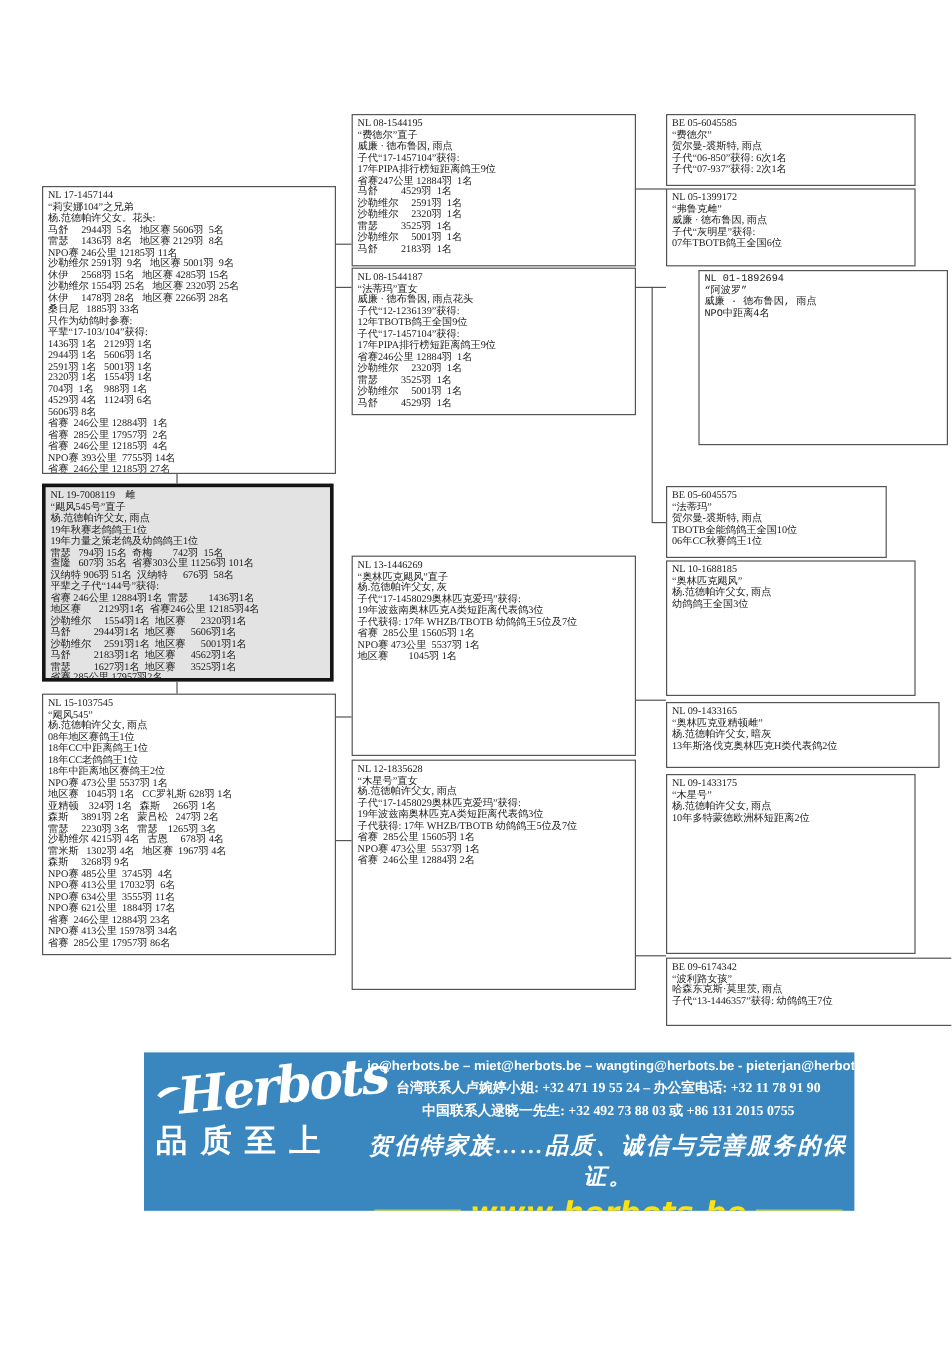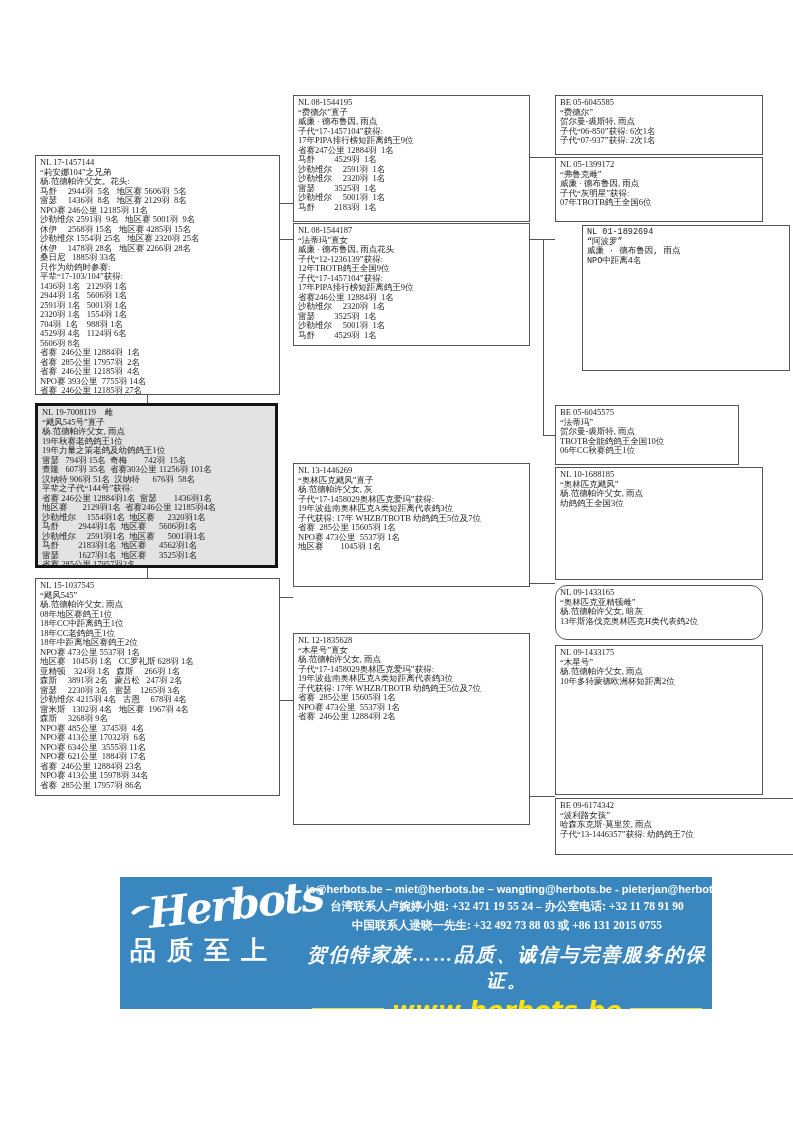--- a/index.html
+++ b/index.html
@@ -143,21 +143,21 @@
         <div class="ln">子代“17-1457104”获得:</div>
         <div class="ln">17年PIPA排行榜短距离鸽王9位</div>
         <div class="ln">省赛246公里 12884羽  1名</div>
         <div class="ln">沙勒维尔     2320羽  1名</div>
         <div class="ln">雷瑟         3525羽  1名</div>
         <div class="ln">沙勒维尔     5001羽  1名</div>
         <div class="ln">马舒         4529羽  1名</div>
       </div>
   </div>
 
-  <div class="box" style="left:293px;top:463px;width:237px;height:124px;">
+  <div class="box" style="left:293px;top:463px;width:237px;height:167px;">
     <div>
         <div class="ln">NL 13-1446269</div>
         <div class="ln">“奥林匹克飓风”直子</div>
         <div class="ln">杨.范德帕许父女, 灰</div>
         <div class="ln">子代“17-1458029奥林匹克爱玛”获得:</div>
         <div class="ln">19年波兹南奥林匹克A类短距离代表鸽3位</div>
         <div class="ln">子代获得: 17年 WHZB/TBOTB 幼鸽鸽王5位及7位</div>
         <div class="ln">省赛  285公里 15605羽 1名</div>
         <div class="ln">NPO赛 473公里  5537羽 1名</div>
         <div class="ln">地区赛        1045羽 1名</div>
@@ -219,21 +219,21 @@
 
   <div class="box" style="left:555px;top:467px;width:208px;height:113px;">
     <div>
         <div class="ln">NL 10-1688185</div>
         <div class="ln">“奥林匹克飓风”</div>
         <div class="ln">杨.范德帕许父女, 雨点</div>
         <div class="ln">幼鸽鸽王全国3位</div>
       </div>
   </div>
 
-  <div class="box" style="left:555px;top:585px;width:208px;height:55px;border-radius:12px;">
+  <div class="box" style="left:555px;top:585px;width:228px;height:55px;">
     <div>
         <div class="ln">NL 09-1433165</div>
         <div class="ln">“奥林匹克亚精顿雌”</div>
         <div class="ln">杨.范德帕许父女, 暗灰</div>
         <div class="ln">13年斯洛伐克奥林匹克H类代表鸽2位</div>
       </div>
   </div>
 
   <div class="box" style="left:555px;top:645px;width:208px;height:150px;">
     <div>

